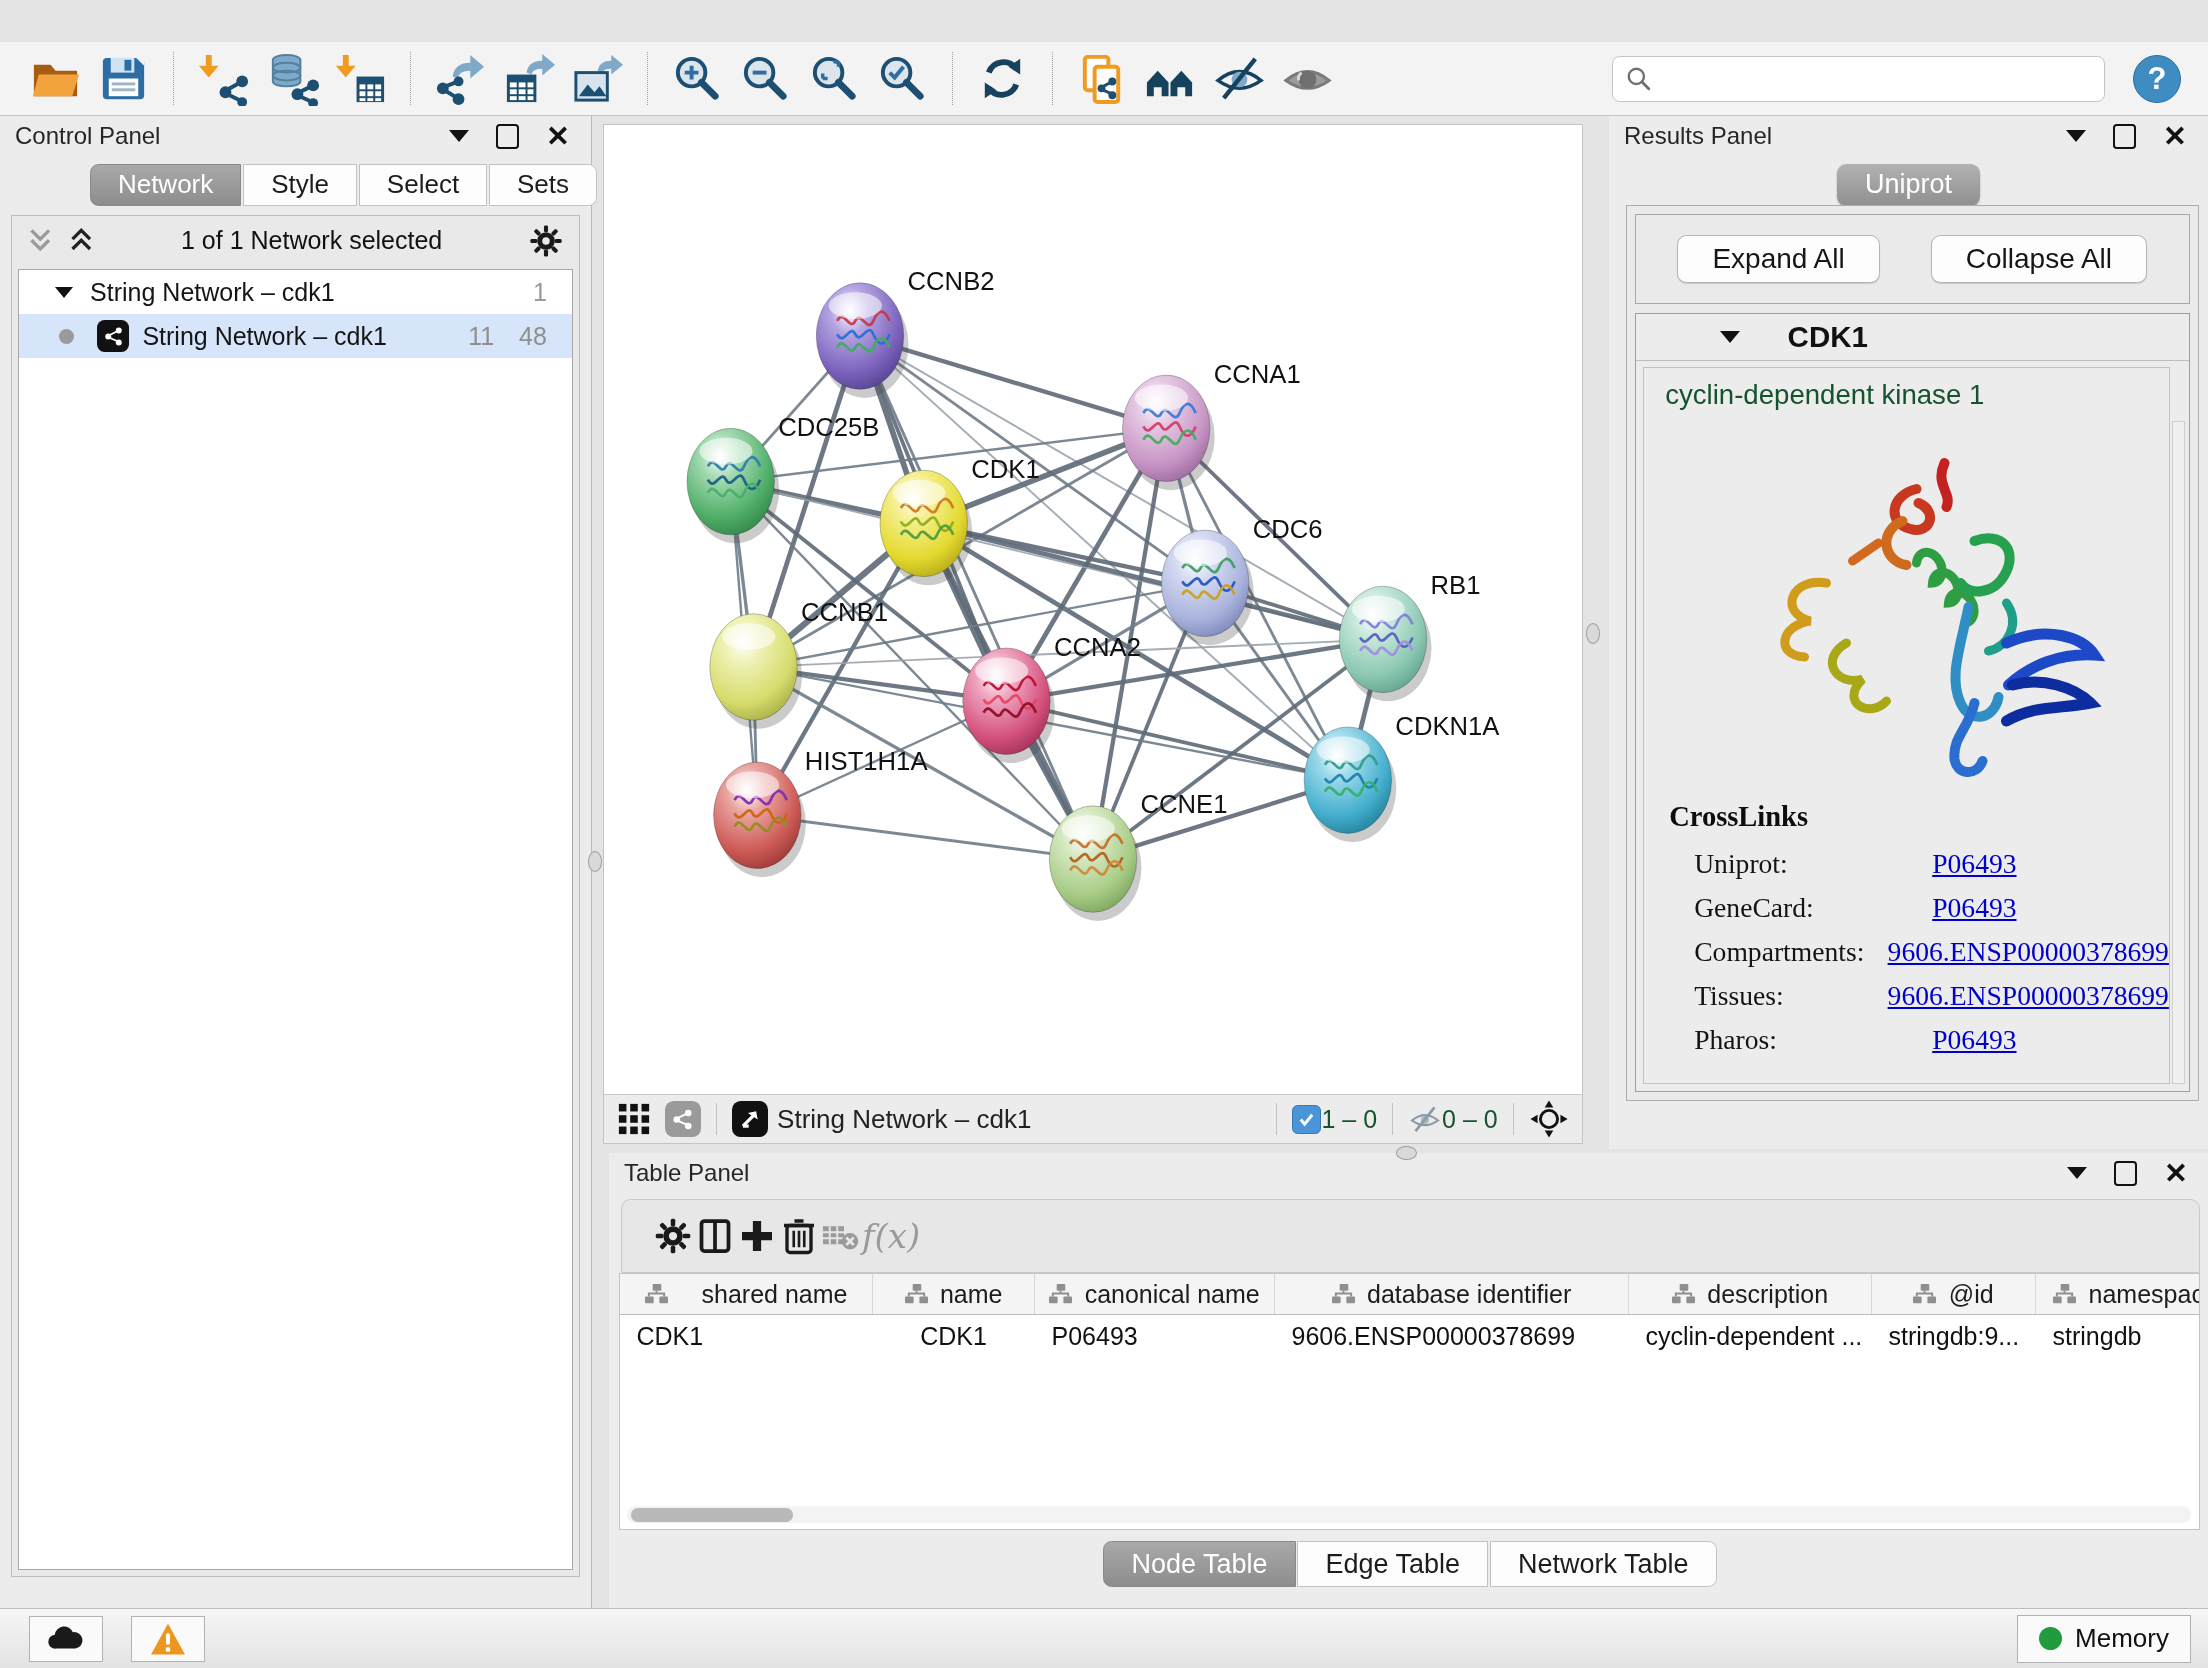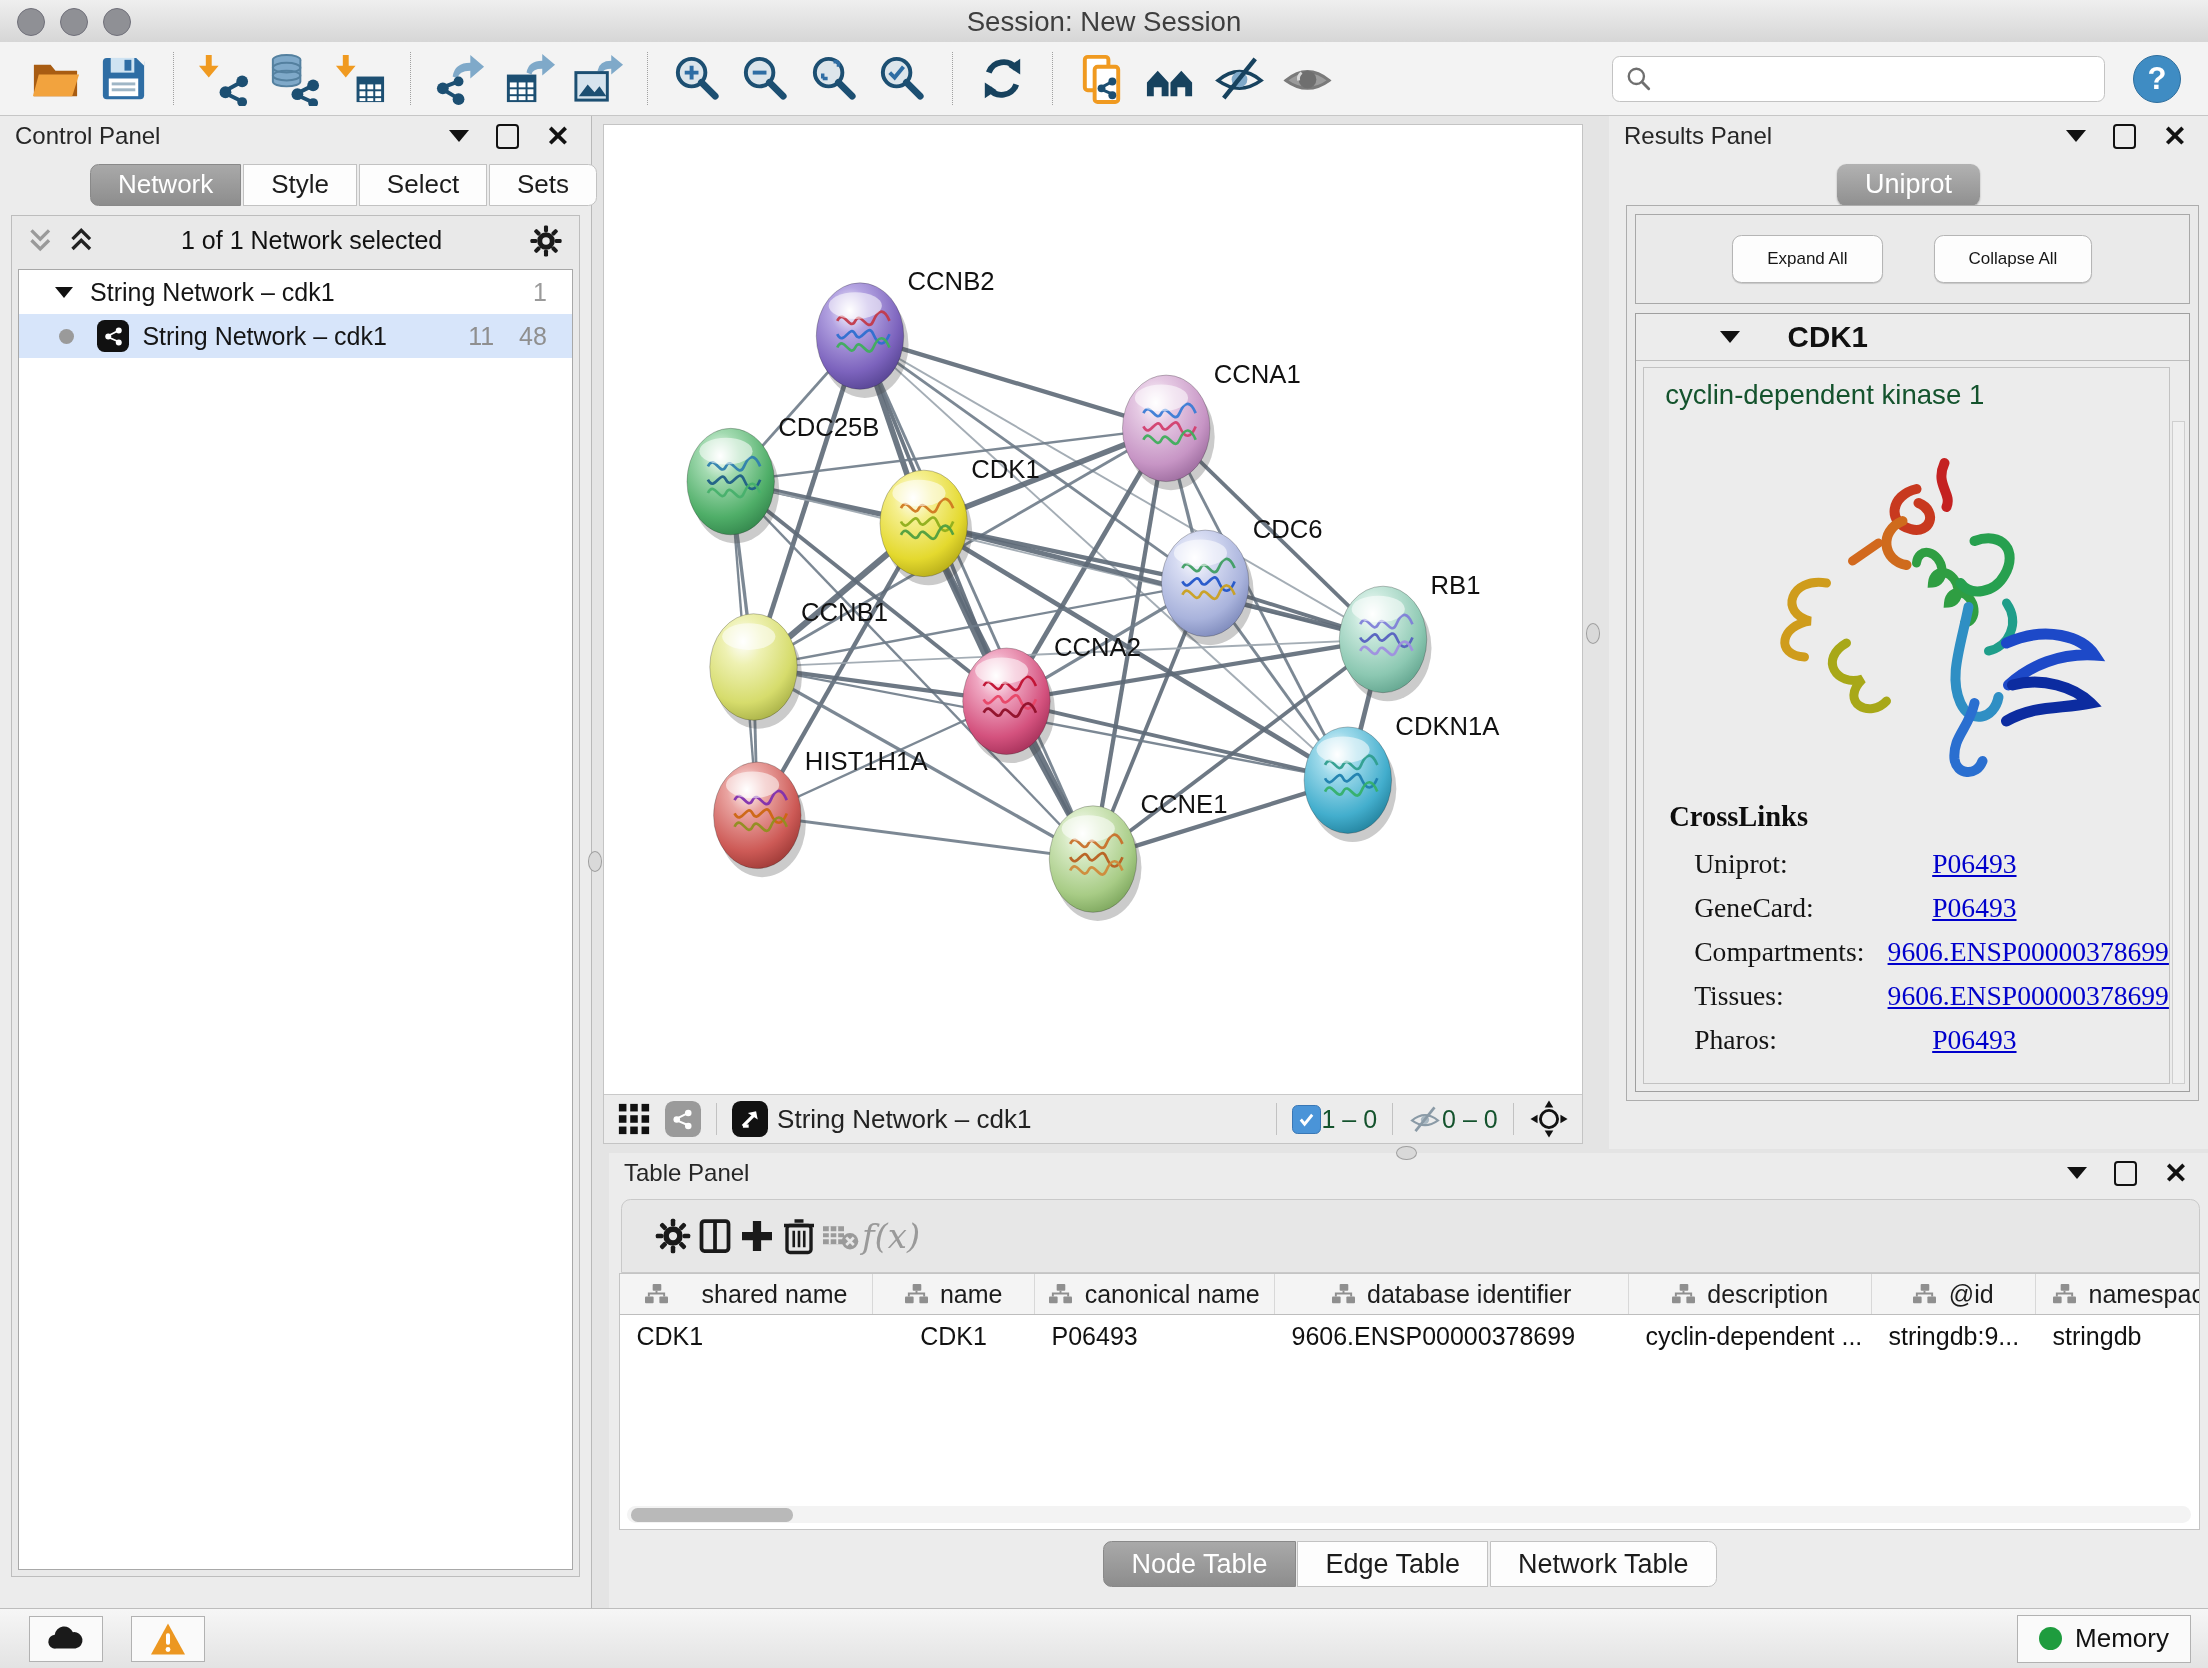--- a/index.html
+++ b/index.html
@@ -70,21 +70,21 @@
     display:flex;align-items:center;justify-content:center;}
 
   
   .results-panel{position:absolute;left:1609px;top:116px;width:599px;height:1033px;background:#ececec;box-sizing:border-box;}
   .string-tab{margin:7.6px auto 0;width:143px;height:42px;border-radius:9.5px;
     background:linear-gradient(#b2b2b2,#8f8f8f);color:#fff;font-size:27px;
     display:flex;align-items:center;justify-content:center;box-shadow:0 1px 1.9px rgba(0,0,0,.3);}
   .rp-outer{position:absolute;left:17px;right:9.5px;top:89px;bottom:48px;border:1px solid #adadad;background:#eaeaea;}
   .rp-buttons{margin:7.6px;border:1px solid #a8a8a8;height:88px;display:flex;align-items:center;justify-content:center;gap:51px;}
   .rp-btn{height:46px;padding:0 34px;background:#fdfdfd;border:1px solid #b5b5b5;border-radius:9.5px;
-    font-size:17px;color:#161616;display:flex;align-items:center;box-shadow:0 1px 1px rgba(0,0,0,.15);}
+    font-size:28px;color:#161616;display:flex;align-items:center;box-shadow:0 1px 1px rgba(0,0,0,.15);}
   .rp-entry{position:absolute;left:7.6px;right:7.6px;top:107px;bottom:7.6px;border:1px solid #9f9f9f;background:#ececec;}
   .rp-entry-head{height:46px;display:flex;align-items:center;border-bottom:1px solid #bdbdbd;}
   .rp-entry-head .ctl-tri{margin-left:84px;}
   .gene-name{font-size:29.5px;font-weight:bold;color:#111;margin-left:48px;}
   .rp-entry-inner{position:absolute;left:7.6px;right:19px;top:53px;bottom:7.6px;border:1px solid #c2c2c2;background:#ececec;overflow:hidden;}
   .gene-desc{font-size:27.6px;color:#14532d;padding:11.4px 0 0 21px;}
   .protein-img{display:block;margin:5.7px auto 0;}
   .crosslinks{font-family:"Liberation Serif",serif;padding-left:25px;}
   .cl-title{font-size:28.5px;font-weight:bold;color:#0d0d0d;margin:3.8px 0 9.5px 0;}
   .cl-row{display:flex;height:44px;align-items:center;font-size:27.6px;}
@@ -118,28 +118,20 @@
     display:flex;align-items:center;gap:13.3px;padding:0 21px;font-size:26px;color:#111;}
   .mem-dot{width:23px;height:23px;border-radius:50%;}
 
   .splitter-dot{position:absolute;width:12.4px;height:19px;border-radius:50%;background:#d9d9d9;border:1px solid #9f9f9f;}
 </style>
 </head>
 <body>
 
 <div class="app">
 
-  <div class="titlebar">
-    <div class="win-dots">
-      <div class="win-dot"></div>
-      <div class="win-dot"></div>
-      <div class="win-dot"></div>
-    </div>
-    <div class="win-title">Session: New Session</div>
-  </div>
 
   <div class="toolbar">
     <div class="tb-btn">
       <svg width="55" height="55" viewBox="0 0 56 56">
           <path d="M6 14 h17 l5 6 h22 v26 H6 Z" fill="#a85c12"></path>
           <path d="M11 24 h41 l-7 22 H5 Z" fill="#f2a33e"></path>
         </svg>
     </div>
     <div class="tb-btn">
       <svg width="55" height="55" viewBox="0 0 56 56">

